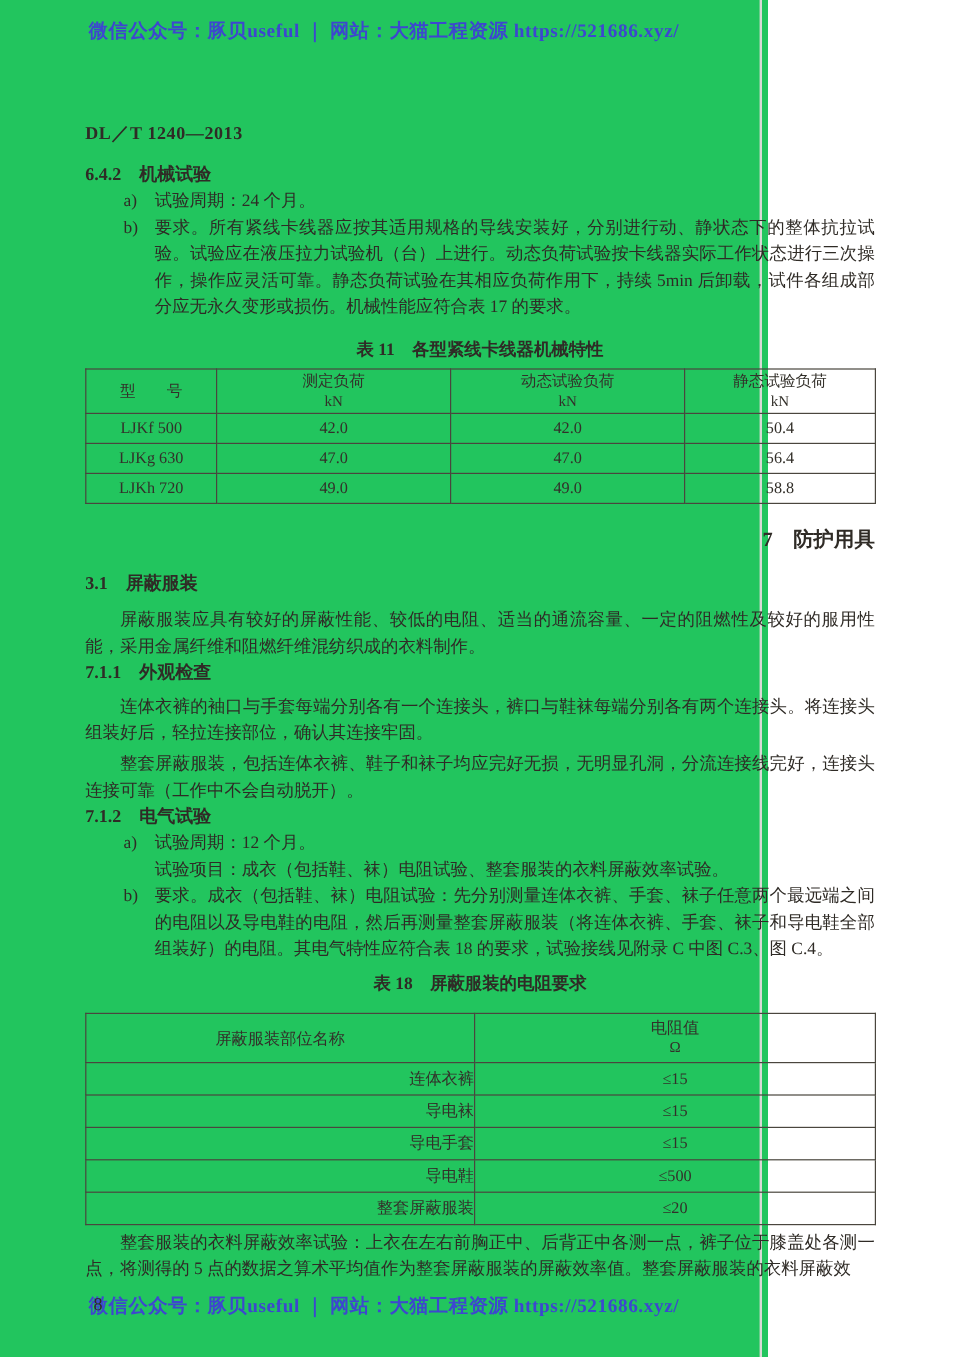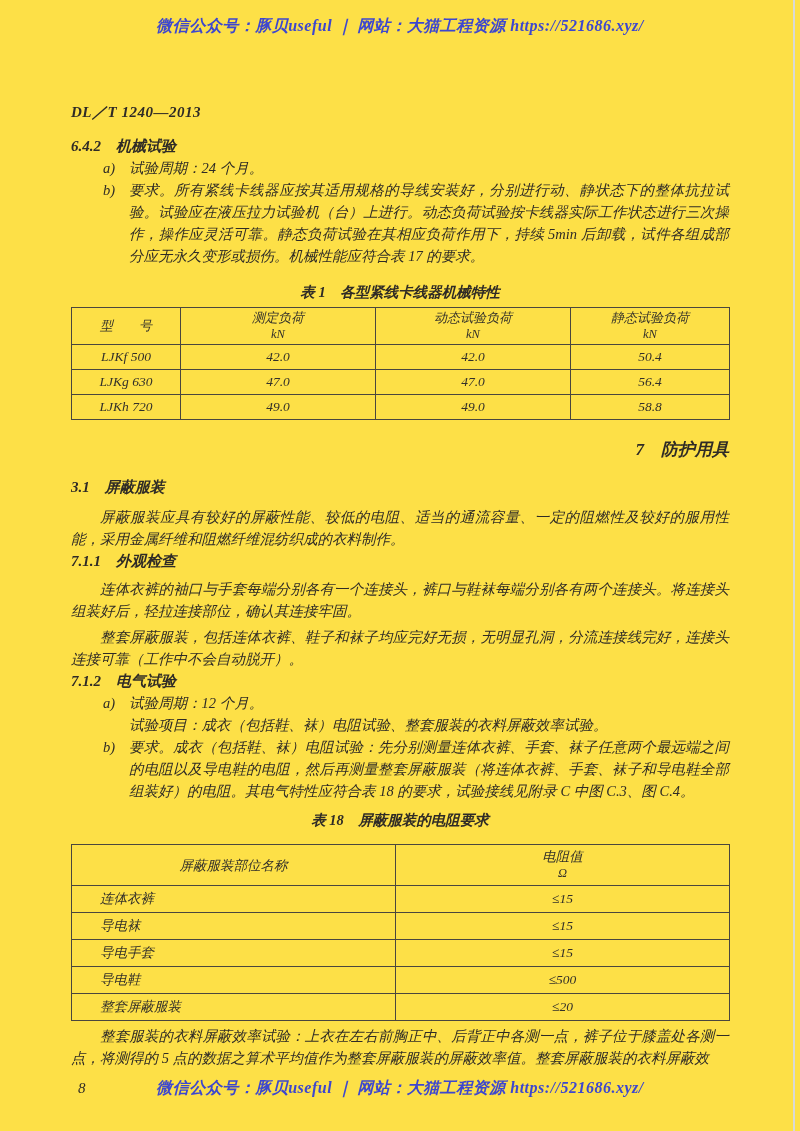--- a/index.html
+++ b/index.html
@@ -1,21 +1,21 @@
 <!DOCTYPE html>
 <html><head>
 <meta charset="utf-8">
 <style>
   html,body{margin:0;padding:0;}
   body{
     width:800px;height:1131px;overflow:hidden;background:#ffffff;
     font-family:"Liberation Serif","DejaVu Serif",serif;
     color:#2f2b26;
   }
-  .page{position:relative;width:800px;height:1131px;background:#fde047;font-style:italic;}
+  .page{position:relative;width:640px;height:1131px;background:#22c55e;}
   .scan-edge{position:absolute;top:0;right:5px;width:2px;height:100%;background:#d9d9d5;}
 
   .watermark{
     position:absolute;left:0;width:100%;text-align:center;
     color:#3d47cf;font-weight:bold;font-size:16px;letter-spacing:.5px;
     white-space:nowrap;
   }
   .wm-top{top:16px;}
 
   .content{position:absolute;top:101px;left:71px;width:658px;font-size:14.5px;line-height:22px;}
@@ -35,21 +35,21 @@
   .tt18{margin-top:8px;line-height:20px;margin-bottom:14px;}
 
   table.tbl{width:658px;border-collapse:collapse;table-layout:fixed;color:#33302a;
             border:1.5px solid #3c382f;}
   table.tbl th,table.tbl td{border:1px solid #4a463e;font-weight:normal;
             text-align:center;vertical-align:middle;padding:0;}
   .t17 th{height:36px;font-size:13px;line-height:16px;}
   .t17 td{height:24px;font-size:13.5px;}
   .t18 th{height:40px;font-size:13.5px;line-height:17px;}
   .t18 td{height:26px;font-size:13.5px;}
-  .t18 td.cell-name{text-align:left;padding-left:28px;}
+  .t18 td.cell-name{text-align:right;padding-left:28px;}
   .unit{font-size:12.5px;}
 
   .sec71-para{margin-top:8px;}
   .p711a{margin-top:4px;}
   .p711b{margin-top:6px;}
   .closing{margin-top:4px;}
 
   .footer{position:absolute;top:1078px;left:0;width:100%;height:26px;}
   .page-num{position:absolute;left:78px;top:2px;font-size:15px;color:#2f2b26;}
   .wm-bottom{position:absolute;top:0;left:0;width:100%;}
@@ -73,21 +73,21 @@
       <div class="li-body">
         <div>试验周期：24 个月。</div>
       </div>
     </div>
 
     <div class="list-item">
       <span class="li-label">b)</span>
       <div class="li-body">要求。所有紧线卡线器应按其适用规格的导线安装好，分别进行动、静状态下的整体抗拉试验。试验应在液压拉力试验机（台）上进行。动态负荷试验按卡线器实际工作状态进行三次操作，操作应灵活可靠。静态负荷试验在其相应负荷作用下，持续 5min 后卸载，试件各组成部分应无永久变形或损伤。机械性能应符合表 17 的要求。</div>
     </div>
 
-    <div class="tbl-title tt17">表 1　各型紧线卡线器机械特性</div>
+    <div class="tbl-title tt17">表 11　各型紧线卡线器机械特性</div>
 
     <table class="tbl t17">
       <colgroup>
           <col style="width:109px">
           <col style="width:195px">
           <col style="width:195px">
           <col style="width:159px">
         </colgroup>
       <thead>
         <tr>

